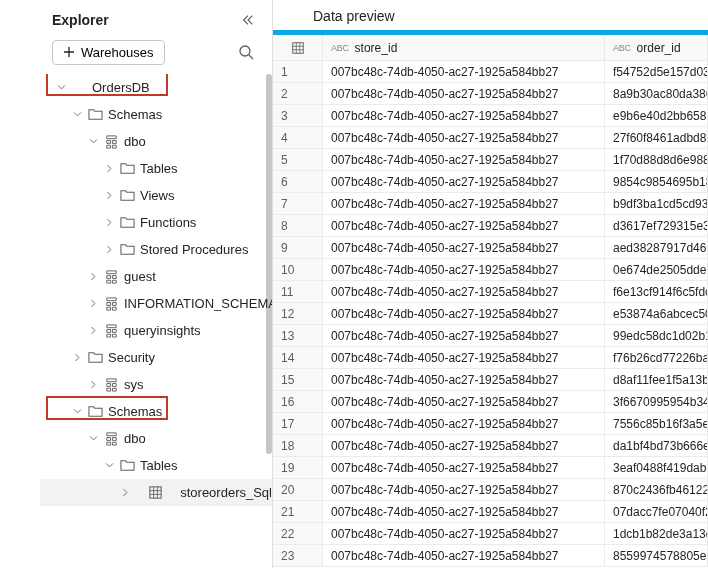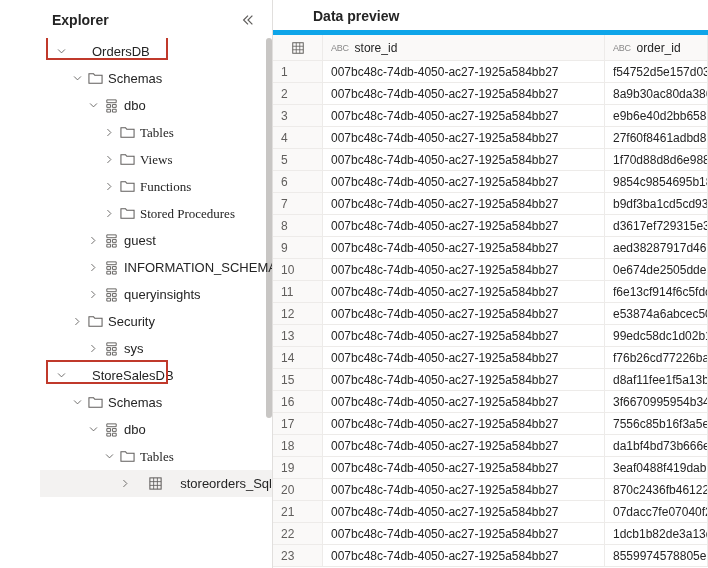--- a/index.html
+++ b/index.html
@@ -90,41 +90,41 @@
   .lbl { font-size: 13px; }
   .highlight-box {
     position: absolute;
     border: 2px solid #c0392b;
     pointer-events: none;
   }
   
   .ind0 { padding-left: 14px; }
   .ind1 { padding-left: 30px; }
   .ind2 { padding-left: 46px; }
-  .ind3 { padding-left: 62px; font-family: Liberation Serif, serif; }
+  .ind3 { padding-left: 62px; }
   .ind4 { padding-left: 78px; }
   
   .scroll-hint {
     position: absolute;
     right: 0; top: 0;
     width: 6px; height: 380px;
     background: #c8c6c4;
     border-radius: 3px;
   }
   
   .preview {
     flex: 1;
     display: flex;
     flex-direction: column;
     overflow: hidden;
   }
   .pv-header {
     padding: 8px 14px 6px 40px;
     font-size: 14px;
-    font-weight: 700;
+    font-weight: 400;
   }
   .grid {
     flex: 1;
     overflow: hidden;
     border-top: 5px solid #0ea5e9;
   }
   .grid-row {
     display: flex;
     height: 22px;
     border-bottom: 1px solid #edebe9;
@@ -172,20 +172,34 @@
 
 <div class="explorer">
   <div class="exp-header">
     <span class="exp-title">Explorer</span>
     <span class="collapse-btn">
       <svg width="14" height="14" viewBox="0 0 16 16">
           <path d="M8 3l-5 5 5 5M13 3l-5 5 5 5" fill="none" stroke="#605e5c" stroke-width="1.4"></path>
         </svg>
     </span>
   </div>
+  <div class="exp-toolbar">
+    <button class="wh-btn">
+      <svg width="12" height="12" viewBox="0 0 12 12">
+          <path d="M6 1v10M1 6h10" stroke="#242424" stroke-width="1.3"></path>
+        </svg>
+      <span>Warehouses</span>
+    </button>
+    <span class="search-btn">
+      <svg width="16" height="16" viewBox="0 0 16 16">
+          <circle cx="7" cy="7" r="5" fill="none" stroke="#605e5c" stroke-width="1.3"></circle>
+          <path d="M11 11l4 4" stroke="#605e5c" stroke-width="1.3"></path>
+        </svg>
+    </span>
+  </div>
 
   <div class="tree" id="tree">
     <div class="scroll-hint"></div>
   <div class="tree-item ind0">
         <span class="chev">
           <svg width="11" height="11" viewBox="0 0 16 16">
             <use href="#i-chev-down"></use>
           </svg>
         </span>
         <span class="ico"></span>
@@ -327,29 +341,20 @@
           <svg width="11" height="11" viewBox="0 0 16 16">
             <use href="#i-chev-right"></use>
           </svg>
         </span>
         <span class="ico">
           <svg width="15" height="15" viewBox="0 0 16 16">
             <use href="#i-schema"></use>
           </svg>
         </span>
         <span class="lbl">sys</span>
-      </div>
-      <div class="tree-item ind0">
-        <span class="chev">
-          <svg width="11" height="11" viewBox="0 0 16 16">
-            <use href="#i-chev-down"></use>
-          </svg>
-        </span>
-        <span class="ico"></span>
-        <span class="lbl">StoreSalesDB</span>
       </div>
       <div class="highlight-box" style="top: 322px; left: 6px; width: 122px; height: 24px;"></div>
       <div class="tree-item ind1">
         <span class="chev">
           <svg width="11" height="11" viewBox="0 0 16 16">
             <use href="#i-chev-down"></use>
           </svg>
         </span>
         <span class="ico">
           <svg width="15" height="15" viewBox="0 0 16 16">

